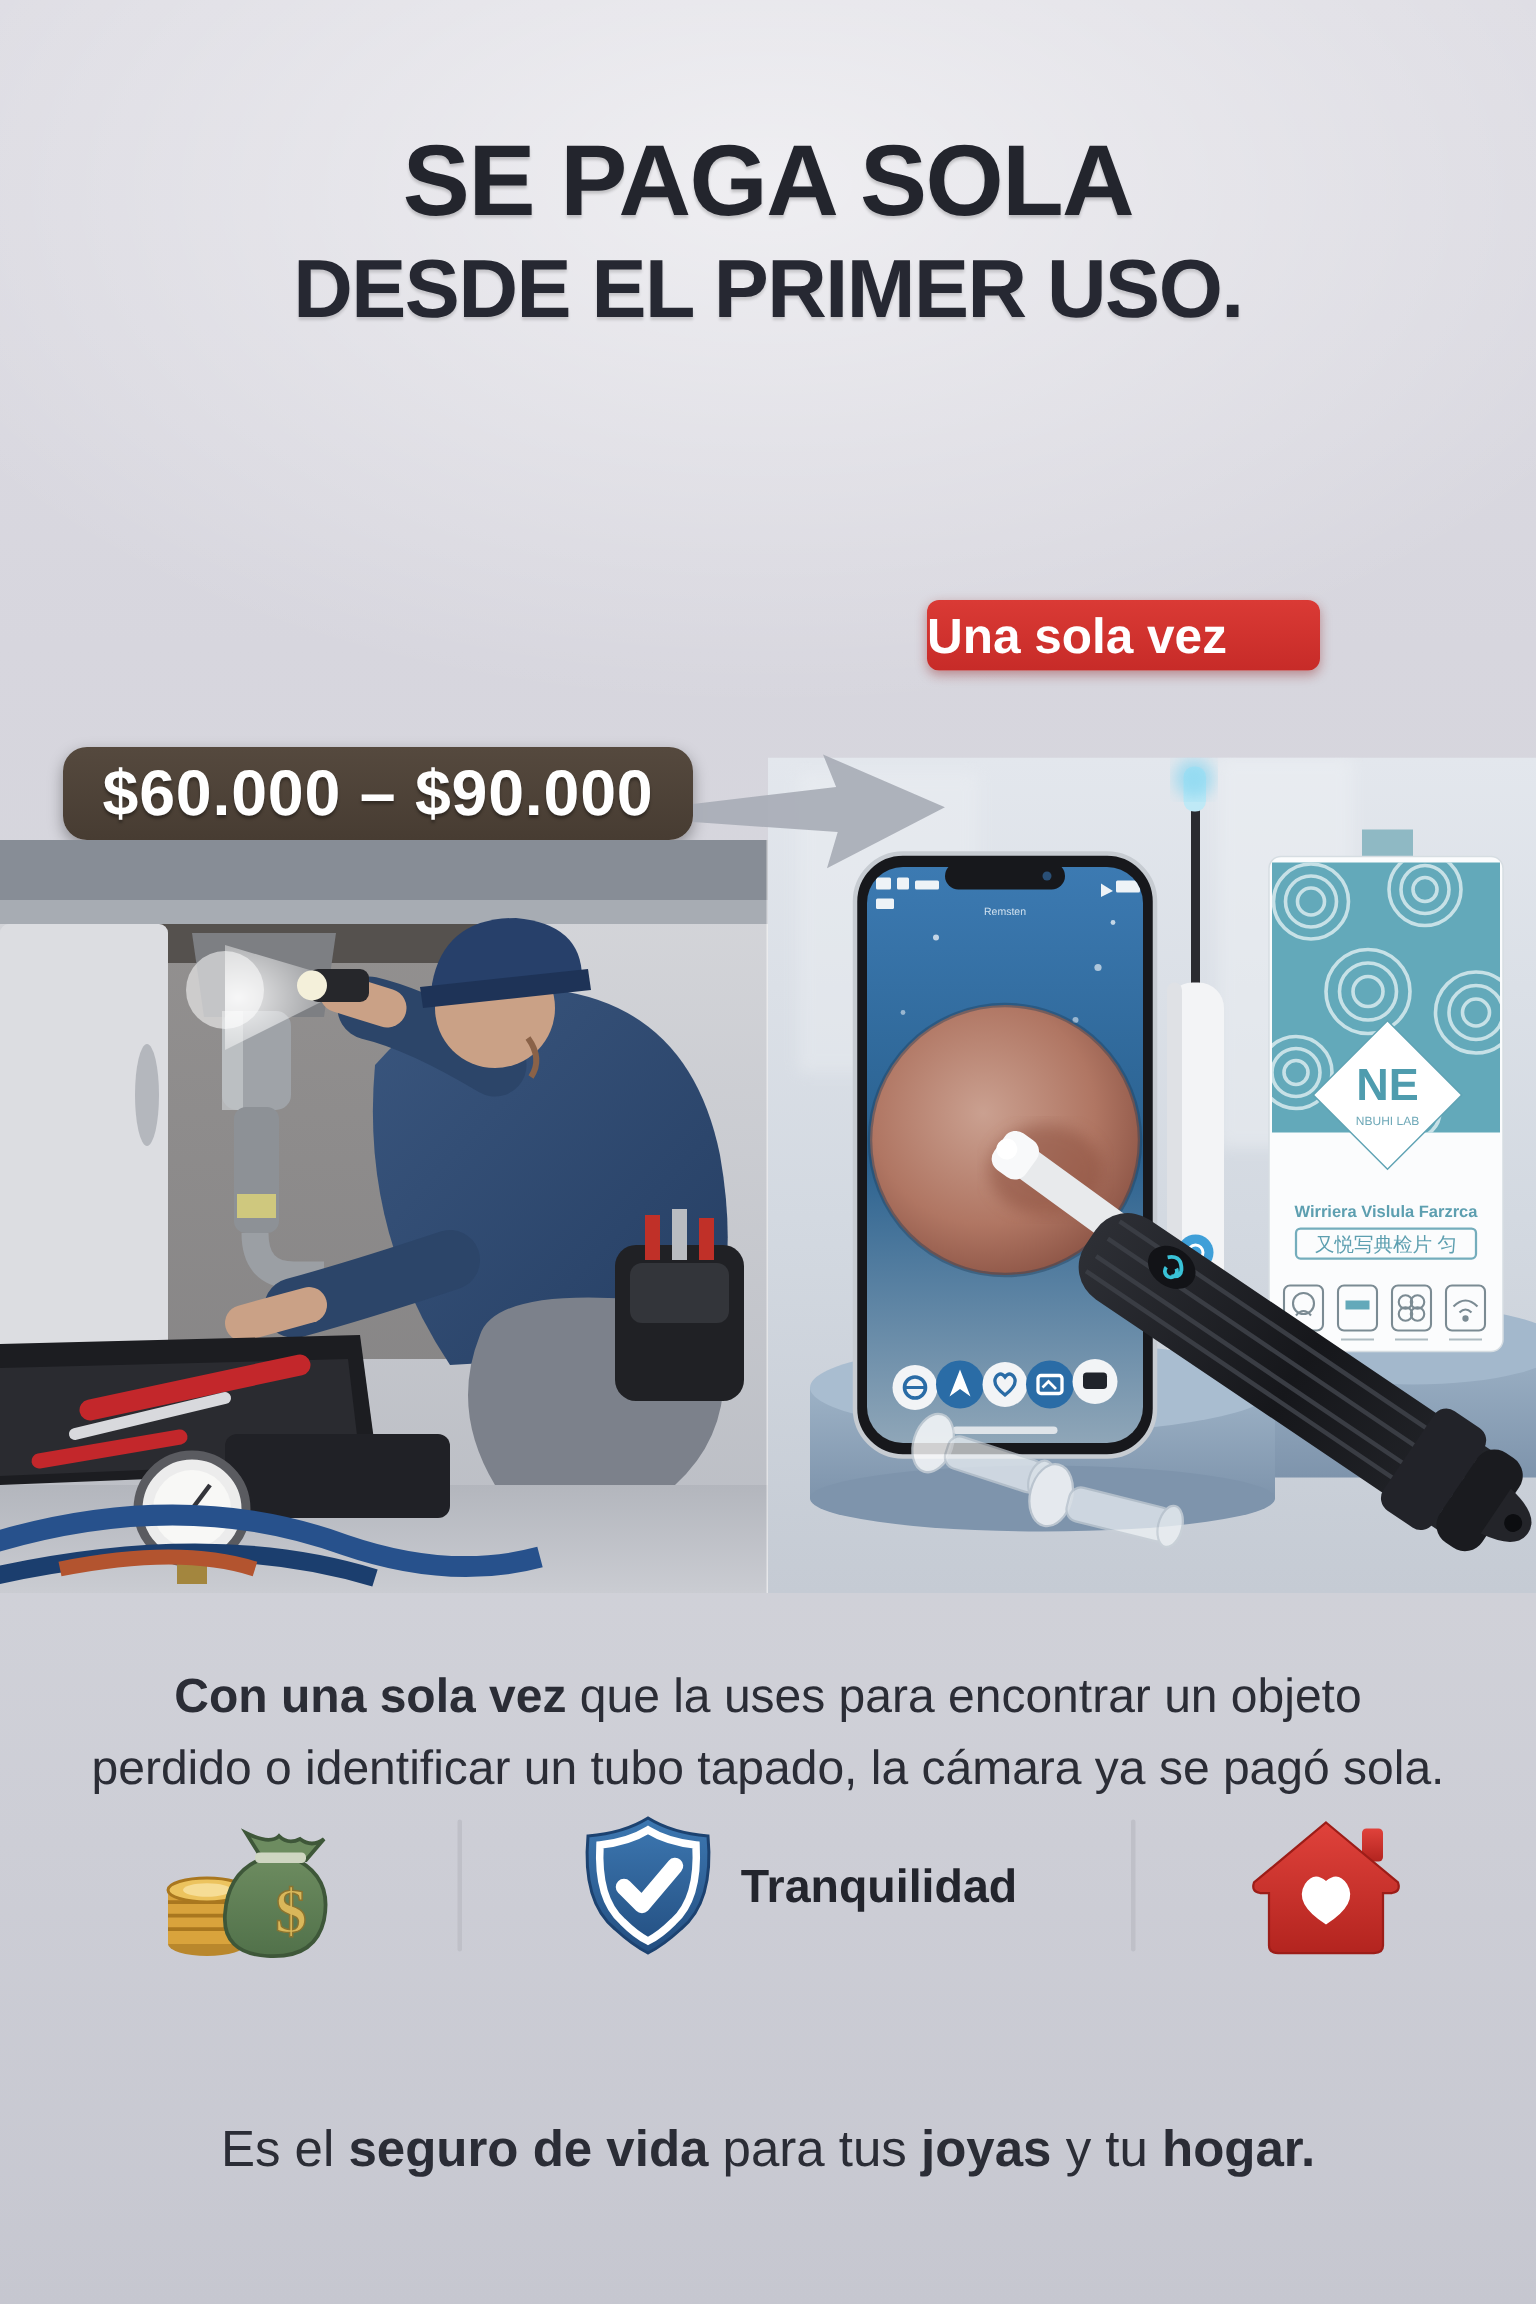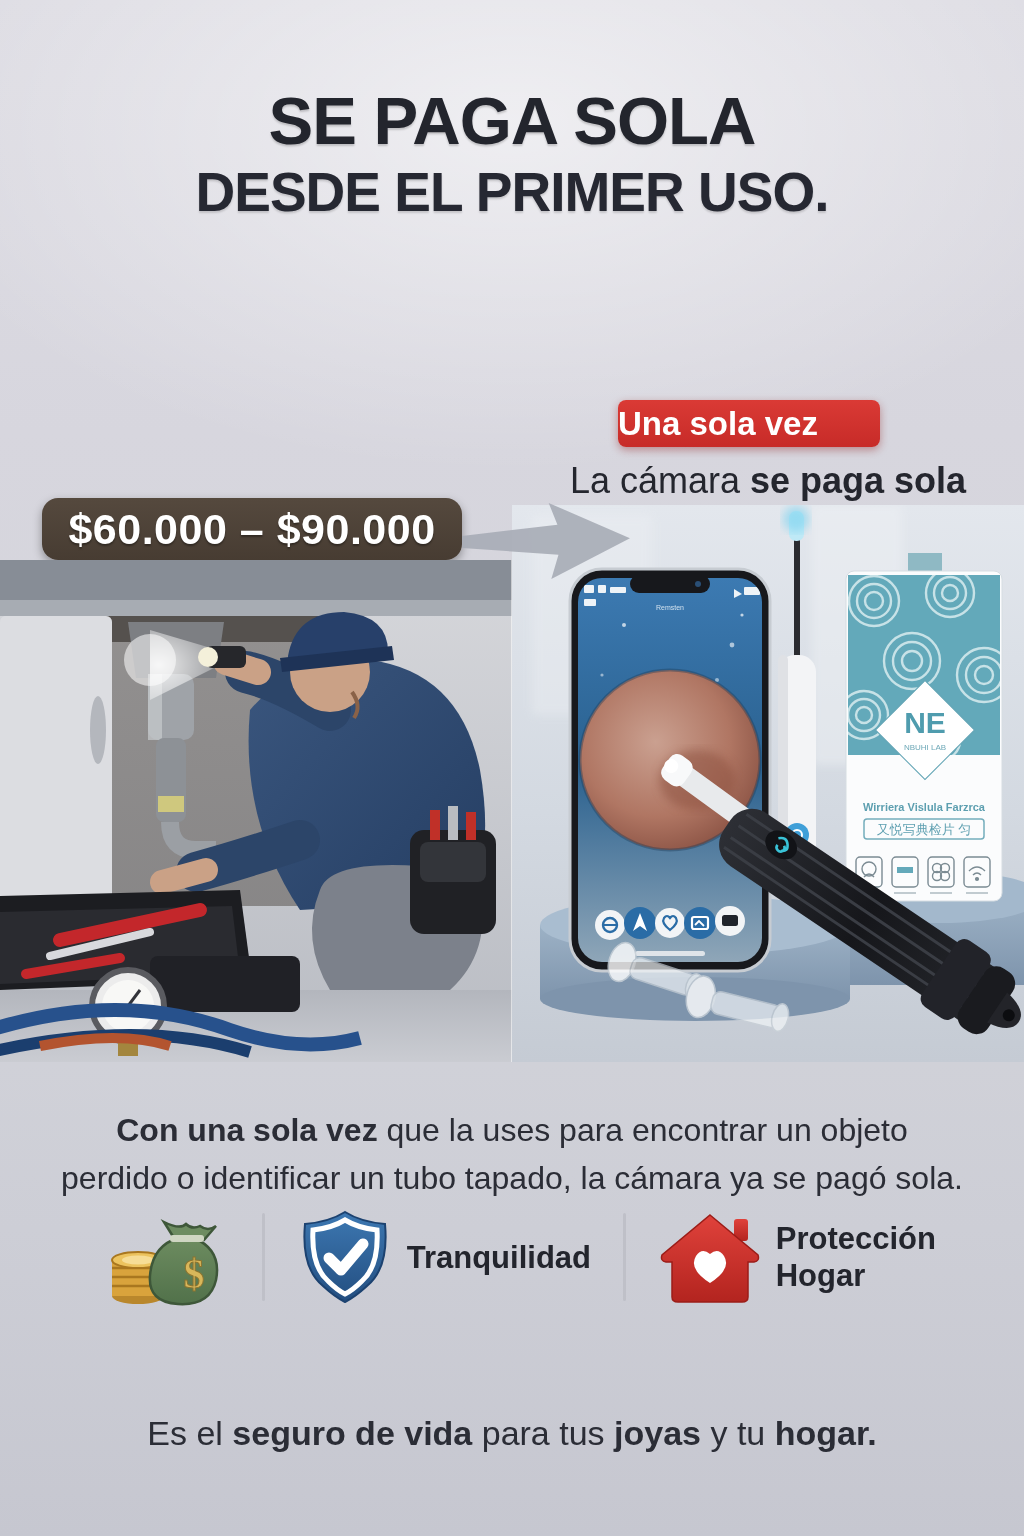--- a/index.html
+++ b/index.html
@@ -200,21 +200,20 @@
     <path d="M40,486 Q120,470 170,486" stroke="#b3542f" stroke-width="10" fill="none"></path>
   </svg>
 
   <div class="seam"></div>
 
   <svg class="arrow-wrap" viewBox="0 0 172 88">
     <path d="M0,36 L96,28 L88,6 L168,44 L88,82 L96,58 L0,48 Z" fill="#a8acb6" opacity=".92" transform="rotate(-2 86 44)"></path>
   </svg>
 
   <div class="badge">Una sola vez</div>
-  <div class="col-right-caption"><span>La cámara </span><b>se paga sola</b></div>
 
   <svg class="scene scene-right" viewBox="0 0 512 557" preserveAspectRatio="none">
     <defs>
       <linearGradient id="rbg" x1="0" y1="0" x2="0" y2="1">
         <stop offset="0" stop-color="#e3e7ed"></stop>
           <stop offset=".55" stop-color="#d3d9e1"></stop>
         <stop offset="1" stop-color="#c5cbd4"></stop>
       </linearGradient>
       <linearGradient id="screeng" x1="0" y1="0" x2="0" y2="1">
         <stop offset="0" stop-color="#3c7ab2"></stop>
@@ -453,22 +452,18 @@
         <defs>
           <linearGradient id="hhg" x1="0" y1="0" x2="0" y2="1">
             <stop offset="0" stop-color="#e0423b"></stop>
               <stop offset="1" stop-color="#b3241f"></stop>
           </linearGradient>
         </defs>
         <rect x="76" y="10" width="14" height="22" rx="3" fill="url(#hhg)"></rect>
         <path d="M52,6 L100,46 Q102,52 96,53 L90,53 L90,88 Q90,93 84,93 L20,93 Q14,93 14,88 L14,53 L8,53 Q2,52 4,46 Z" fill="url(#hhg)" stroke="#9c1d18" stroke-width="1.5"></path>
         <path d="M52,74 q-22,-14 -14,-27 q6,-9 14,-2 q8,-7 14,2 q8,13 -14,27 Z" fill="#ffffff"></path>
       </svg>
-      <div class="benefit-label">
-        <div>Protección</div>
-        <div>Hogar</div>
-      </div>
     </div>
   </div>
 
   <div class="tagline"><span>Es el </span><b>seguro de vida</b><span> para tus </span><b>joyas</b><span> y tu </span><b>hogar.</b></div>
 
 </div>
 
 </body></html>

